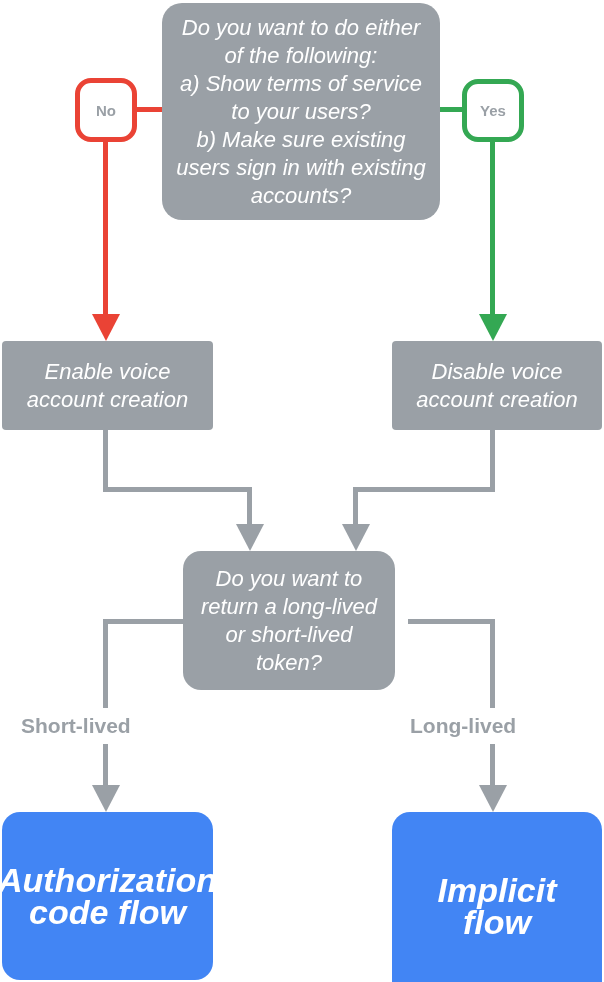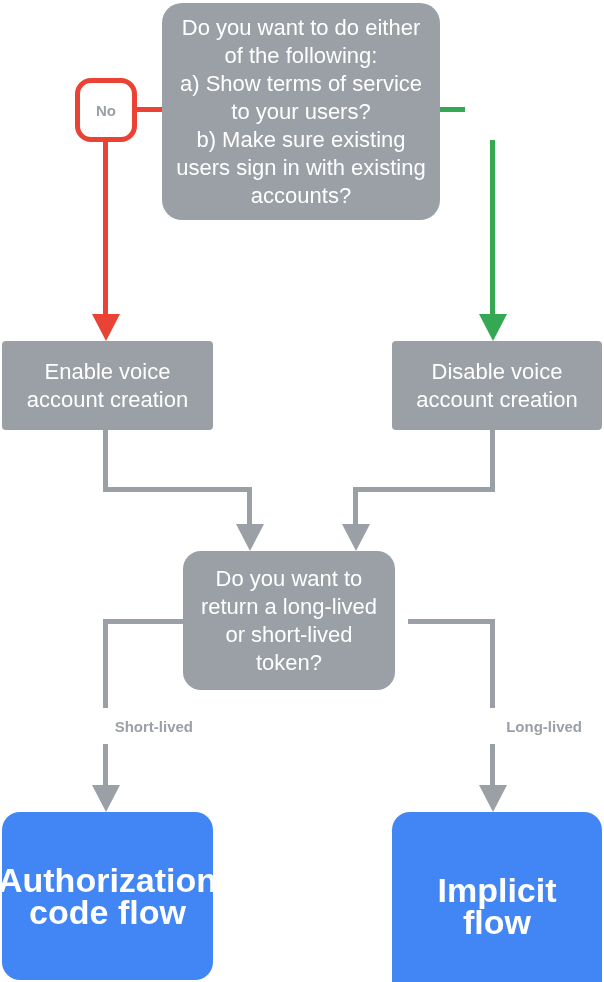--- a/index.html
+++ b/index.html
@@ -36,20 +36,21 @@
   .node{
     position:absolute;
     background:var(--node-gray);
     color:var(--node-text);
     border-radius:18px;
     display:flex;align-items:center;justify-content:center;
     text-align:center;
     font-size:22px;line-height:28px;
     white-space:pre-line;
     box-sizing:border-box;
+    font-style:italic;
   }
   .node.top{border-radius:20px;}
   .node.small{border-radius:4px;}
   .node.blue{
     background:var(--flow-blue);
     font-weight:bold;
     font-size:34px;line-height:32px;
   }
   
   .badge{
@@ -60,23 +61,23 @@
     color:var(--label-text-gray);
     font-weight:bold;font-size:15px;
     box-sizing:border-box;
   }
   .badge.no{border:5px solid var(--no-red);}
   .badge.yes{border:5px solid var(--yes-green);}
   
   .edge-label{
     position:absolute;
     background:#FFFFFF;
-    display:flex;align-items:center;justify-content:flex-end;
+    display:flex;align-items:center;justify-content:flex-start;
     color:var(--label-text-gray);
-    font-weight:bold;font-size:15px;
+    font-weight:bold;font-size:21px;
     box-sizing:border-box;
   }
 </style>
 </head>
 <body>
 
 <div class="canvas">
 
   <div class="line red" style="left:135px;top:107px;width:29px;height:5px;"></div>
   <div class="line red" style="left:103px;top:140px;width:5px;height:175px;"></div>
@@ -111,20 +112,23 @@
 to your users?
 b) Make sure existing
 users sign in with existing
 accounts?</span>
   </div>
 
   <div class="badge no" style="left:75px;top:78px;width:62px;height:64px;">
     <span>No</span>
   </div>
 
+  <div class="badge yes" style="left:462px;top:79px;width:62px;height:63px;">
+    <span>Yes</span>
+  </div>
 
   <div class="node small" style="left:2px;top:341px;width:211px;height:89px;">
     <span>Enable voice
 account creation</span>
   </div>
 
   <div class="node small" style="left:392px;top:341px;width:210px;height:89px;">
     <span>Disable voice
 account creation</span>
   </div>

